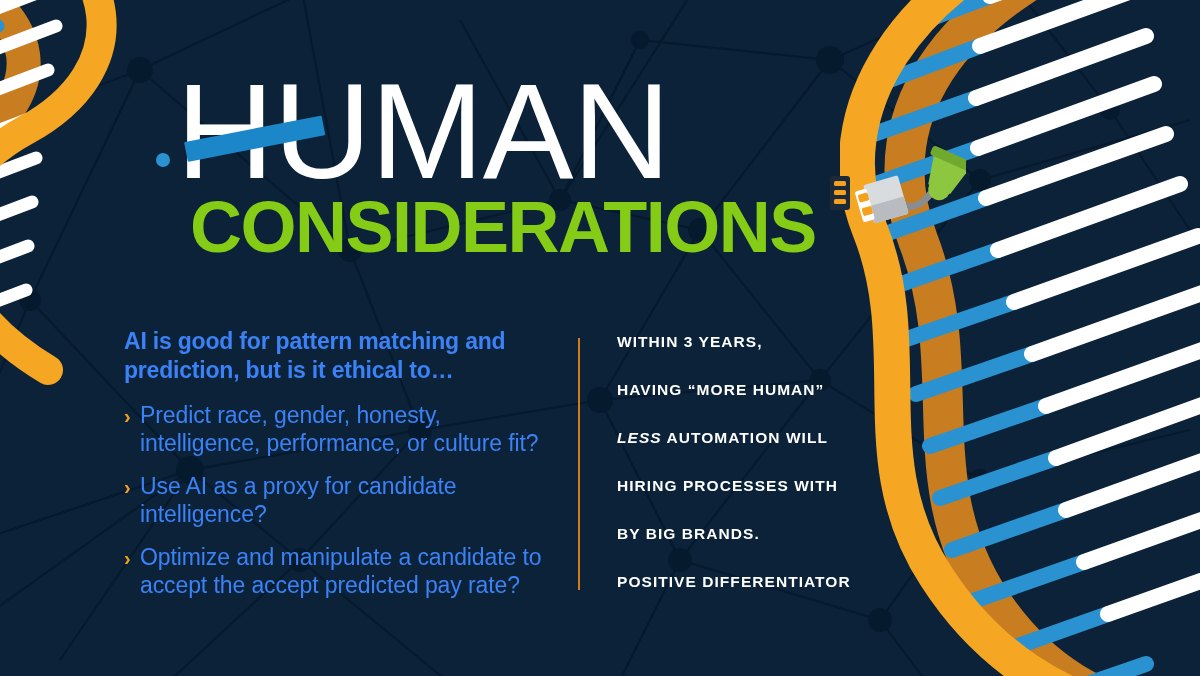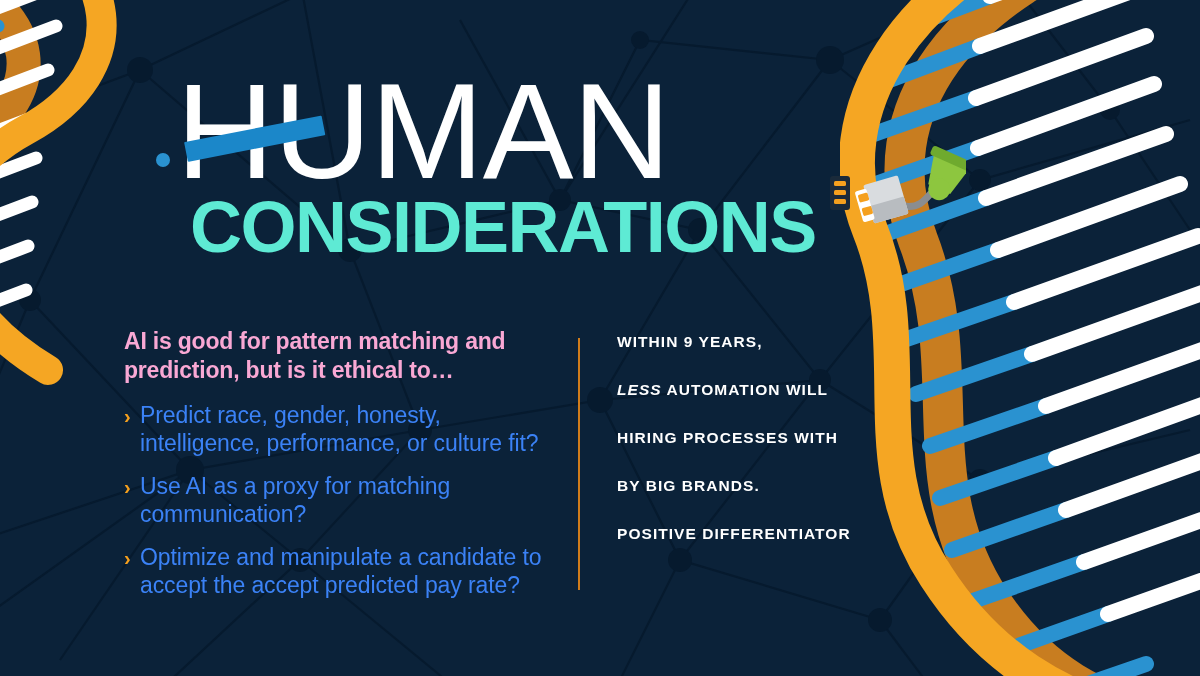--- a/index.html
+++ b/index.html
@@ -69,36 +69,36 @@
     transform-origin: left center;
     border-radius: 1px;
   }
   #title-sub {
     margin-top: -18px;
     margin-left: 14px;
     font-size: 72px;
     line-height: 78px;
     font-weight: 700;
     letter-spacing: -1.5px;
-    color: #5eead4;
+    color: #84cc16;
     white-space: nowrap;
   }
 
   
   #left-col {
     position: absolute;
     left: 124px;
     top: 327px;
     width: 440px;
   }
   #lead-in {
     font-size: 23px;
     line-height: 29px;
     font-weight: 700;
-    color: #f9a8d4;
+    color: #3b82f6;
     margin-bottom: 16px;
     letter-spacing: -0.2px;
   }
   .bullet {
     display: flex;
     align-items: flex-start;
     margin-bottom: 15px;
   }
   .chev {
     flex: 0 0 auto;
@@ -313,32 +313,33 @@
 
     <div id="lead-in">AI is good for pattern matching and prediction, but is it ethical to…</div>
 
     <div class="bullet">
       <span class="chev">›</span>
       <span class="btext">Predict race, gender, honesty, intelligence, performance, or culture fit?</span>
     </div>
 
     <div class="bullet">
       <span class="chev">›</span>
-      <span class="btext">Use AI as a proxy for matching communication?</span>
+      <span class="btext">Use AI as a proxy for candidate intelligence?</span>
     </div>
 
     <div class="bullet">
       <span class="chev">›</span>
       <span class="btext">Optimize and manipulate a candidate to accept the accept predicted pay rate?</span>
     </div>
   </div>
 
   <div id="divider"></div>
 
   <div id="right-col">
-    <div class="rline">WITHIN 9 YEARS,</div>
+    <div class="rline">WITHIN 3 YEARS,</div>
+    <div class="rline">HAVING “MORE HUMAN”</div>
     <div class="rline"><em>LESS</em><span> AUTOMATION WILL</span></div>
     <div class="rline">HIRING PROCESSES WITH</div>
     <div class="rline">BY BIG BRANDS.</div>
     <div class="rline">POSITIVE DIFFERENTIATOR</div>
   </div>
 
 </div>
 
 </body></html>

